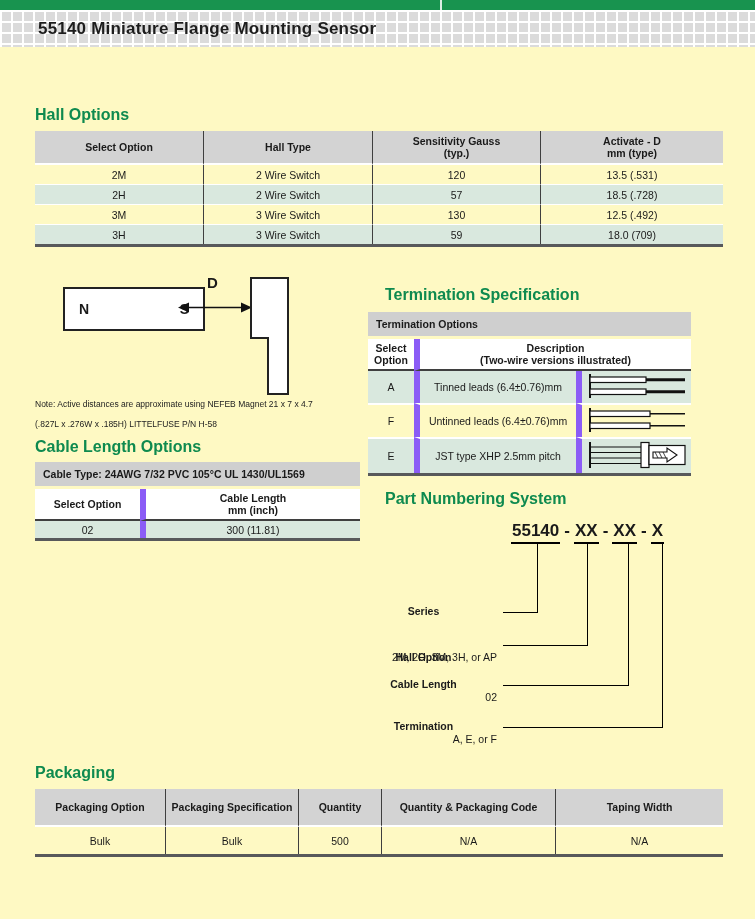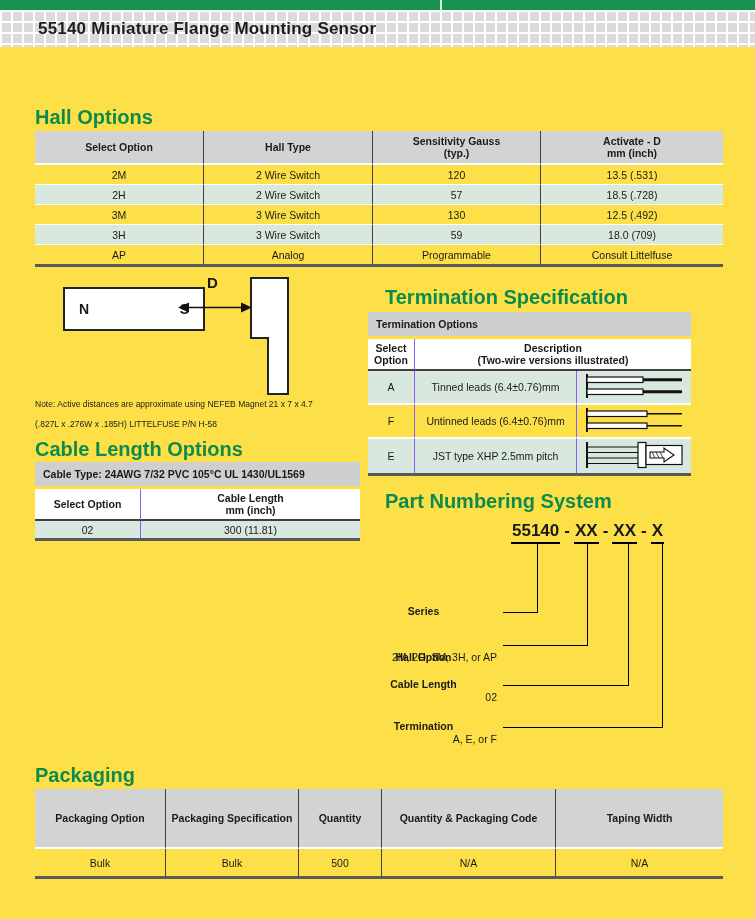--- a/index.html
+++ b/index.html
@@ -1,54 +1,54 @@
 <!DOCTYPE html>
 <html><head>
 <meta charset="utf-8">
 <style>
   html,body{margin:0;padding:0;background:#ffffff;}
   body{font-family:"Liberation Sans",sans-serif;color:#1a1a1a;}
-  .page{position:relative;width:755px;height:919px;background:#fde047;overflow:hidden;}
+  .page{position:relative;width:755px;height:919px;background:#fef9c3;overflow:hidden;}
 
   
   .topbar{position:absolute;left:0;top:0;width:755px;height:10px;background:#18934F;}
   .topbar-tick{position:absolute;left:440px;top:0;width:2px;height:10px;background:#ffffff;opacity:.85;}
   .titleband{
     position:absolute;left:0;top:10px;width:755px;height:37px;
     background-color:#DBDBDB;
     background-image:
       linear-gradient(to right,#ffffff 0,#ffffff 2px,rgba(255,255,255,0) 2px),
       linear-gradient(to bottom,#ffffff 0,#ffffff 2px,rgba(255,255,255,0) 2px);
     background-size:11px 11px;
     display:flex;align-items:center;
   }
   .page-title{margin-left:38px;font-size:17px;font-weight:bold;color:#1d1d1d;letter-spacing:.2px;}
 
   
-  .section-heading{position:absolute;font-size:20px;font-weight:bold;color:#0E8A4F;}
+  .section-heading{position:absolute;font-size:16px;font-weight:bold;color:#0E8A4F;}
 
   
   .dtable{position:absolute;border-collapse:separate;border-spacing:0;table-layout:fixed;
           font-size:10.5px;text-align:center;border-bottom:3px solid #58595B;}
   .dtable th{background:#D3D3D3;font-weight:bold;white-space:pre-line;vertical-align:middle;
              padding:4px 2px;line-height:12px;border-bottom:2px solid #ffffff;}
   .dtable td{padding:2px;height:15px;vertical-align:middle;}
   .dtable th+th,.dtable td+td{border-left:1px solid #3f3f3f;}
   .dtable tbody tr+tr td{border-top:1px solid #ffffff;}
   tr.greenrow td{background:#D9E8DE;}
 
   
   .spec{position:absolute;font-size:10.5px;}
   .spec-titlebar{background:#CFCFCF;font-weight:bold;padding:6px 8px;font-size:10.5px;}
   .dtable2{width:100%;margin-top:3px;border-collapse:separate;border-spacing:0;table-layout:fixed;
            text-align:center;font-size:10.5px;border-bottom:3px solid #58595B;}
   .dtable2 th{background:#ffffff;font-weight:bold;white-space:pre-line;line-height:12px;
               padding:3px 2px;vertical-align:middle;border-bottom:2px solid #3f3f3f;}
   .dtable2 td{padding:2px;vertical-align:middle;}
-  .dtable2 th+th,.dtable2 td+td{border-left:1px solid #8b5cf6;}
+  .dtable2 th+th,.dtable2 td+td{border-left:6px solid #8b5cf6;}
   .dtable2 tbody tr+tr td{border-top:2px solid #ffffff;}
   .term-row td{height:26px;}
   .cable-row td{height:13px;}
 
   .pre{white-space:pre-line;}
 
   
   #magnet-diagram{position:absolute;left:35px;top:268px;width:330px;height:128px;}
   .magnet-rect{position:absolute;left:28px;top:19px;width:110px;height:40px;border:2px solid #222;
                display:flex;justify-content:space-between;align-items:center;padding:0 14px;
@@ -85,21 +85,21 @@
         <col style="width:168px">
         <col style="width:183px">
       </colgroup>
     <thead>
       <tr>
         <th>Select Option</th>
         <th>Hall Type</th>
         <th>Sensitivity Gauss
 (typ.)</th>
         <th>Activate - D
-mm (inch)</th>
+mm (type)</th>
       </tr>
     </thead>
     <tbody>
       <tr>
         <td>2M</td>
         <td>2 Wire Switch</td>
         <td>120</td>
         <td>13.5 (.531)</td>
       </tr>
       <tr class="greenrow">
@@ -112,26 +112,20 @@
         <td>3M</td>
         <td>3 Wire Switch</td>
         <td>130</td>
         <td>12.5 (.492)</td>
       </tr>
       <tr class="greenrow">
         <td>3H</td>
         <td>3 Wire Switch</td>
         <td>59</td>
         <td>18.0 (709)</td>
-      </tr>
-      <tr>
-        <td>AP</td>
-        <td>Analog</td>
-        <td>Programmable</td>
-        <td>Consult Littelfuse</td>
       </tr>
     </tbody>
   </table>
 
   <div id="magnet-diagram">
     <div class="magnet-rect">
       <span>N</span>
       <span>S</span>
     </div>
     <div class="d-label">D</div>
@@ -260,21 +254,21 @@
   <table class="dtable" style="left:35px;top:789px;width:688px;">
     <colgroup>
         <col style="width:130px">
         <col style="width:133px">
         <col style="width:83px">
         <col style="width:174px">
         <col style="width:168px">
       </colgroup>
     <thead>
       <tr>
-        <th style="padding:23px 2px;">Packaging Option</th>
+        <th style="padding:12px 2px;">Packaging Option</th>
         <th style="padding:9px 2px;">Packaging Specification</th>
         <th style="padding:9px 2px;">Quantity</th>
         <th style="padding:9px 16px;">Quantity &amp; Packaging Code</th>
         <th style="padding:9px 2px;">Taping Width</th>
       </tr>
     </thead>
     <tbody>
       <tr>
         <td style="padding:6px 2px;">Bulk</td>
         <td style="padding:6px 2px;">Bulk</td>

